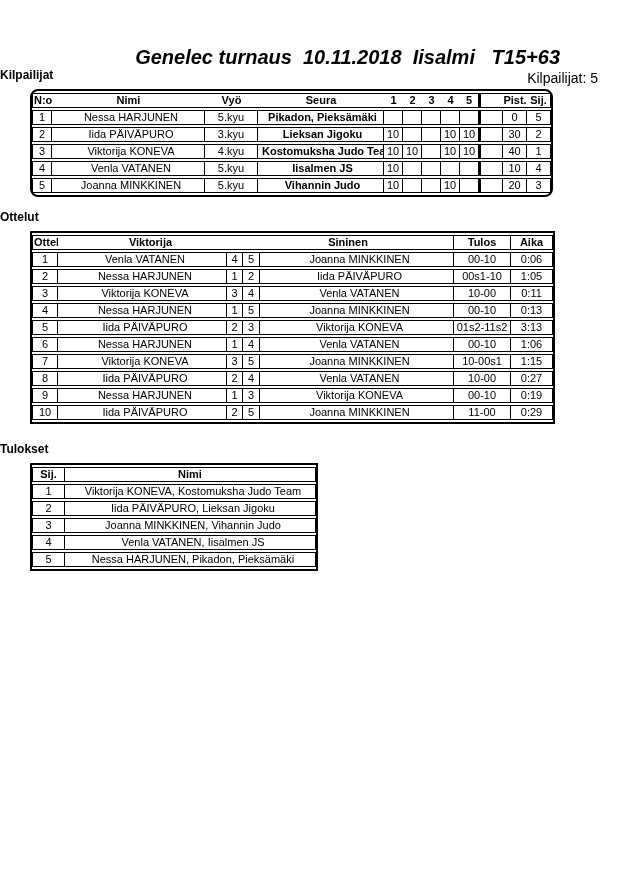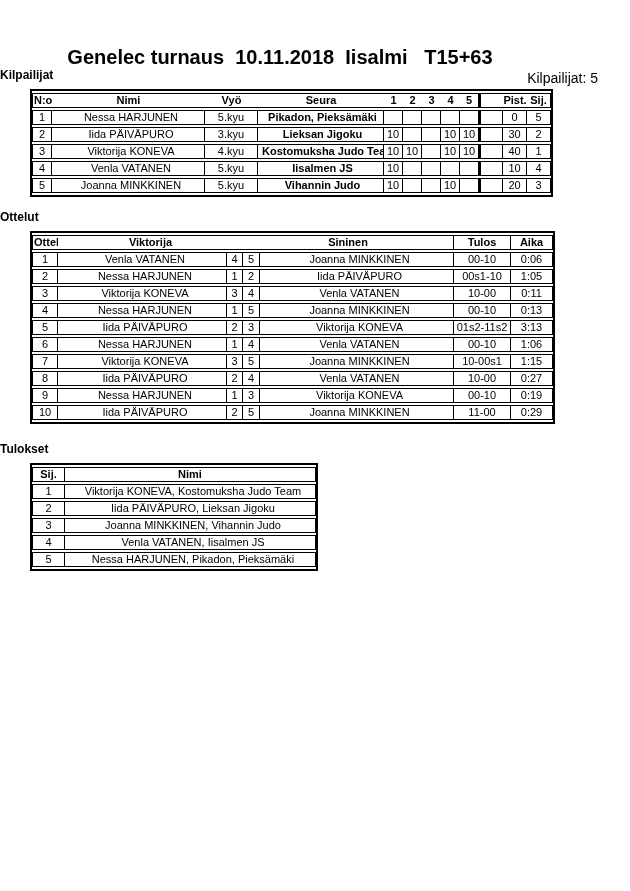--- a/index.html
+++ b/index.html
@@ -3,35 +3,35 @@
 <meta charset="utf-8">
 <style>
   html,body { margin:0; padding:0; }
   body {
     width:630px; height:891px; position:relative;
     background:#fff; color:#000;
     font-family:"Liberation Sans", sans-serif;
   }
   .page-title {
     position:absolute; top:46px; left:0; width:560px;
-    text-align:center; font-size:20px; font-weight:bold;
-    white-space:pre; margin:0;
+    text-align:right; font-size:20px; font-weight:bold;
+    white-space:pre; margin:0;font-style:italic;
   }
   .sec-title { position:absolute; margin:0; font-size:12px; font-weight:bold; }
   #st-kilpailijat { top:68px; left:0; width:510px; }
   #st-ottelut   { top:210px; left:0; width:616px; }
   #st-tulokset  { top:442px; left:0; width:346px; }
   .count-label { position:absolute; top:70px; right:32px; font-size:14px; }
 
   table {
     position:absolute; left:30px;
     border-collapse:separate; border-spacing:0 2px;
     border:2px solid #000; table-layout:fixed; background:#fff;
   }
-  #t1 { top:89px;  width:519px; }
+  #t1 { top:89px;  width:519px;border-radius:8px; }
   #t2 { top:231px; width:521px; }
   #t3 { top:463px; width:284px; }
 
   td, th {
     font-size:11px; height:13px; line-height:13px; padding:0;
     overflow:hidden; white-space:nowrap;
     border-top:1px solid #000; border-bottom:1px solid #000; border-right:1px solid #000;
     font-weight:normal;
   }
   th { font-weight:bold; }

